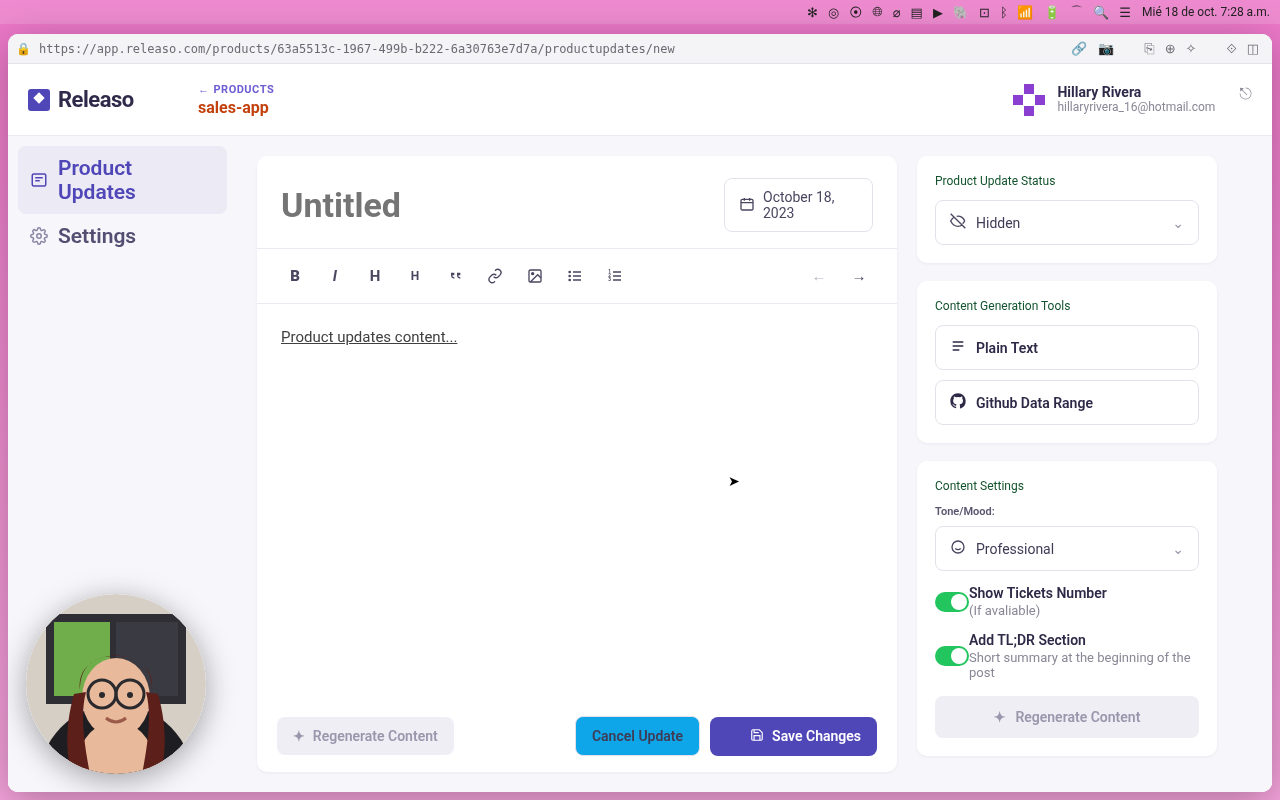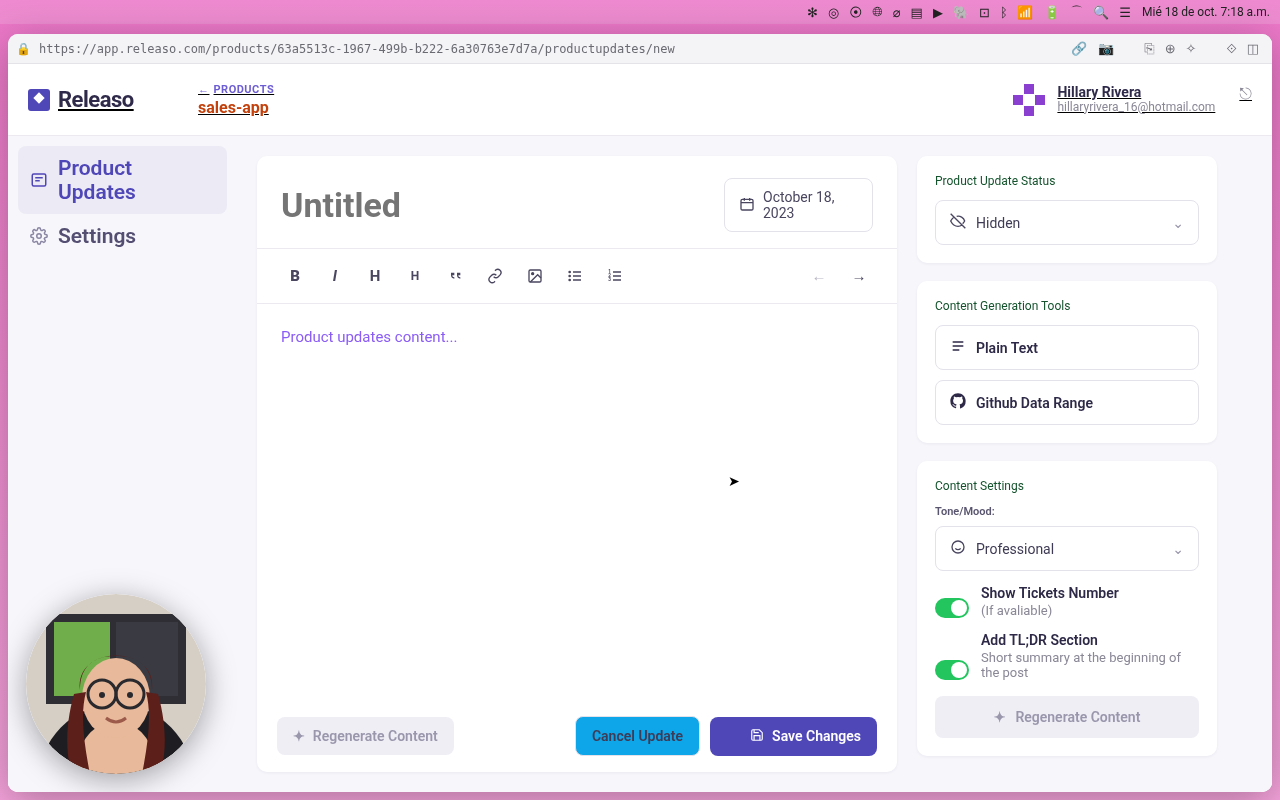--- a/index.html
+++ b/index.html
@@ -14,21 +14,21 @@
 
   
   .browser { position:absolute; left:8px; top:34px; right:8px; bottom:8px; background:#f4f4f7; border-radius:10px; box-shadow:0 8px 40px rgba(0,0,0,0.3); overflow:hidden; }
   .addrbar { height:30px; display:flex; align-items:center; padding:0 8px; background:#f4f4f7; border-bottom:1px solid #e3e3e8; }
   .addrbar .lock { font-size:12px; margin-right:8px; color:#555; }
   .addrbar .url { font-family: ui-monospace,Menlo,monospace; font-size:12px; color:#6a6a72; flex:1; }
   .addrbar .tool { margin:0 5px; font-size:13px; color:#6a6a72; }
 
   
   .app { position:absolute; top:30px; left:0; right:0; bottom:0; background:#fff; }
-  .app-header { height:72px; display:flex; align-items:center; padding:0 20px; border-bottom:1px solid #eceaf0;text-decoration:underline; }
+  .app-header { height:72px; display:flex; align-items:center; padding:0 20px; border-bottom:1px solid #eceaf0; }
   .logo { display:flex; align-items:center; gap:8px; width:170px; }
   .logo-mark { width:22px; height:22px; background:#4f46b8; border-radius:3px; position:relative; }
   .logo-mark::after{content:"";position:absolute;width:8px;height:8px;background:#fff;transform:rotate(45deg);top:5px;left:7px;}
   .logo-text { font-size:22px; font-weight:700; color:#2f2a4a; letter-spacing:-0.5px;}
   .crumbs { display:flex; flex-direction:column; }
   .back { color:#6d5dd3; font-size:11px; font-weight:700; letter-spacing:0.5px; display:flex; align-items:center; gap:4px; cursor:pointer;}
   .crumb-name { font-size:16px; font-weight:700; color:#c2410c; margin-top:2px;}
   .user-block { margin-left:auto; display:flex; gap:12px; }
   .avatar-hd { width:32px; height:32px; position:relative; }
   .avatar-hd div{position:absolute;background:#8b3fd1;width:10px;height:10px;}
@@ -46,37 +46,37 @@
   .main { flex:1; padding:20px; display:flex; gap:20px; overflow:auto;}
   .editor-card { width:640px; background:#fff; border-radius:10px; box-shadow:0 1px 3px rgba(30,30,60,0.06); display:flex; flex-direction:column; }
   .title-row { display:flex; align-items:center; padding:22px 24px 16px; gap:12px;}
   .title-input { flex:1; font-size:34px; font-weight:700; color:#c5c1d4; border:none; outline:none; }
   .date-btn { display:flex; align-items:center; gap:8px; padding:10px 14px; border:1px solid #e3e1ea; border-radius:8px; font-size:14px; color:#4a4660; cursor:pointer; background:#fff;}
   .toolbar { display:flex; align-items:center; gap:4px; padding:10px 20px; border-top:1px solid #eceaf0; border-bottom:1px solid #eceaf0; }
   .toolbar .tbtn { width:36px; height:34px; display:flex; align-items:center; justify-content:center; color:#4a4660; font-weight:700; cursor:pointer; border-radius:6px; font-size:15px;}
   .toolbar .hsmall{font-size:12px;}
   .toolbar .spacer{flex:1;}
   .editor-body { flex:1; padding:24px; }
-  .placeholder { color:#8b5cf6; font-size:15px; }
+  .placeholder { color:#404040; font-size:15px;text-decoration:underline; }
   .editor-footer { display:flex; align-items:center; gap:10px; padding:16px 20px; }
   .btn { padding:11px 16px; border-radius:8px; font-size:14px; font-weight:600; cursor:pointer; display:flex; align-items:center; gap:8px;}
   .btn-ghost { background:#efeef5; color:#9a96ac; }
   .btn-outline { background:#0ea5e9; border:1px solid #e3e1ea; color:#3f3b55; }
   .btn-primary { background:#4f46b8; color:#fff;padding-left:40px; }
   .editor-footer .spacer{flex:1;}
 
   .rail { width:300px; display:flex; flex-direction:column; gap:18px;}
   .panel { background:#fff; border-radius:10px; padding:18px; box-shadow:0 1px 3px rgba(30,30,60,0.06);}
   .panel h3 { font-size:12px; font-weight:400; color:#14532d; margin-bottom:12px;}
   .select { display:flex; align-items:center; gap:10px; padding:12px 14px; border:1px solid #e3e1ea; border-radius:8px; cursor:pointer; color:#3f3b55; font-size:14px; }
   .select .chev{margin-left:auto;color:#9a96ac;}
   .tool-btn { display:flex; align-items:center; gap:10px; padding:12px 14px; border:1px solid #e3e1ea; border-radius:8px; cursor:pointer; color:#2d2947; font-size:14px; font-weight:600; margin-bottom:10px; background:#fff;}
   .tool-btn:last-child{margin-bottom:0;}
   .sublabel{font-size:11px;color:#59556f;font-weight:600;margin-bottom:8px;}
-  .toggle-row{display:flex;gap:12px;align-items:flex-end;margin-top:14px;}
+  .toggle-row{display:flex;align-items:center;margin-top:14px;}
   .switch{width:34px;height:20px;background:#22c55e;border-radius:999px;position:relative;flex-shrink:0;cursor:pointer;}
   .switch::after{content:"";position:absolute;width:16px;height:16px;background:#fff;border-radius:50%;top:2px;right:2px;}
   .toggle-row .lbl{font-size:14px;font-weight:600;color:#2d2947;}
   .toggle-row .sub{font-size:13px;color:#8a8796;margin-top:2px;}
   .regen-big{margin-top:16px;display:flex;align-items:center;justify-content:center;gap:10px;padding:13px;border-radius:8px;background:#efeef5;color:#9a96ac;font-size:14px;font-weight:600;cursor:pointer;}
 
   .webcam { position:absolute; left:18px; bottom:18px; width:180px; height:180px; border-radius:50%; overflow:hidden; box-shadow:0 6px 30px rgba(0,0,0,0.35); }
   .webcam svg{width:100%;height:100%;}
 
   .cursor{position:absolute; left:720px; top:439px; font-size:14px; color:#000;}
@@ -95,21 +95,21 @@
   <span class="ico">▤</span>
   <span class="ico">▶</span>
   <span class="ico">🐘</span>
   <span class="ico">⊡</span>
   <span class="ico">ᛒ</span>
   <span class="ico">📶</span>
   <span class="ico">🔋</span>
   <span class="ico">⌒</span>
   <span class="ico">🔍</span>
   <span class="ico">☰</span>
-  <span class="clock">Mié 18 de oct.  7:18 a.m.</span>
+  <span class="clock">Mié 18 de oct.  7:28 a.m.</span>
 </div>
 
 <div class="browser">
   <div class="addrbar">
     <span class="lock">🔒</span>
     <span class="url">https://app.releaso.com/products/63a5513c-1967-499b-b222-6a30763e7d7a/productupdates/new</span>
     <span class="tool">🔗</span>
     <span class="tool">📷</span>
     <span style="width:20px"></span>
     <span class="tool">⎘</span>

